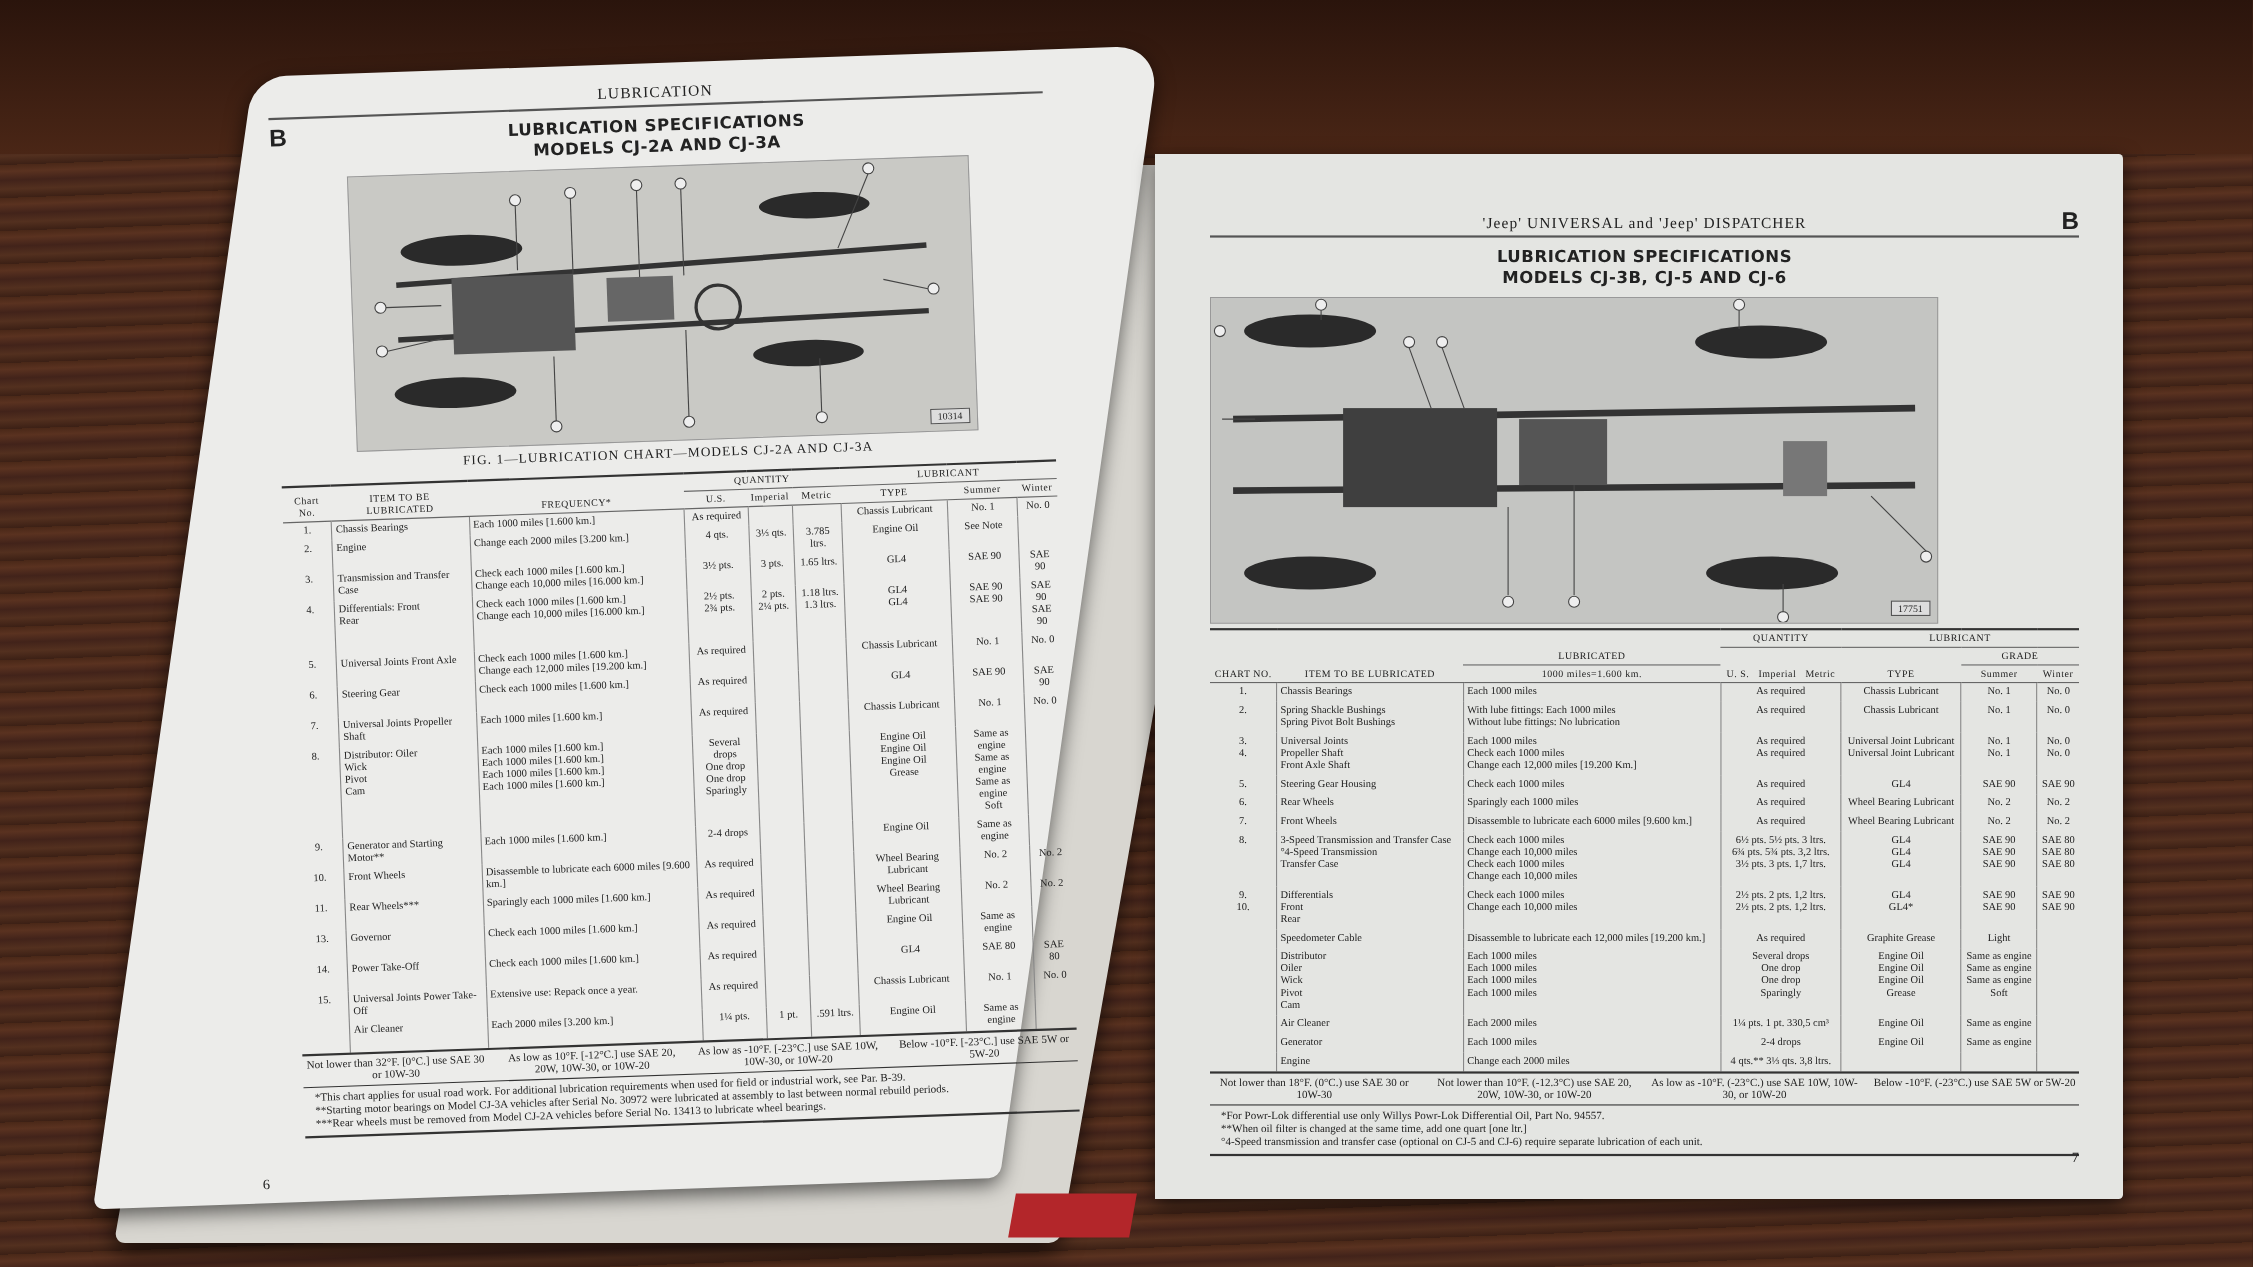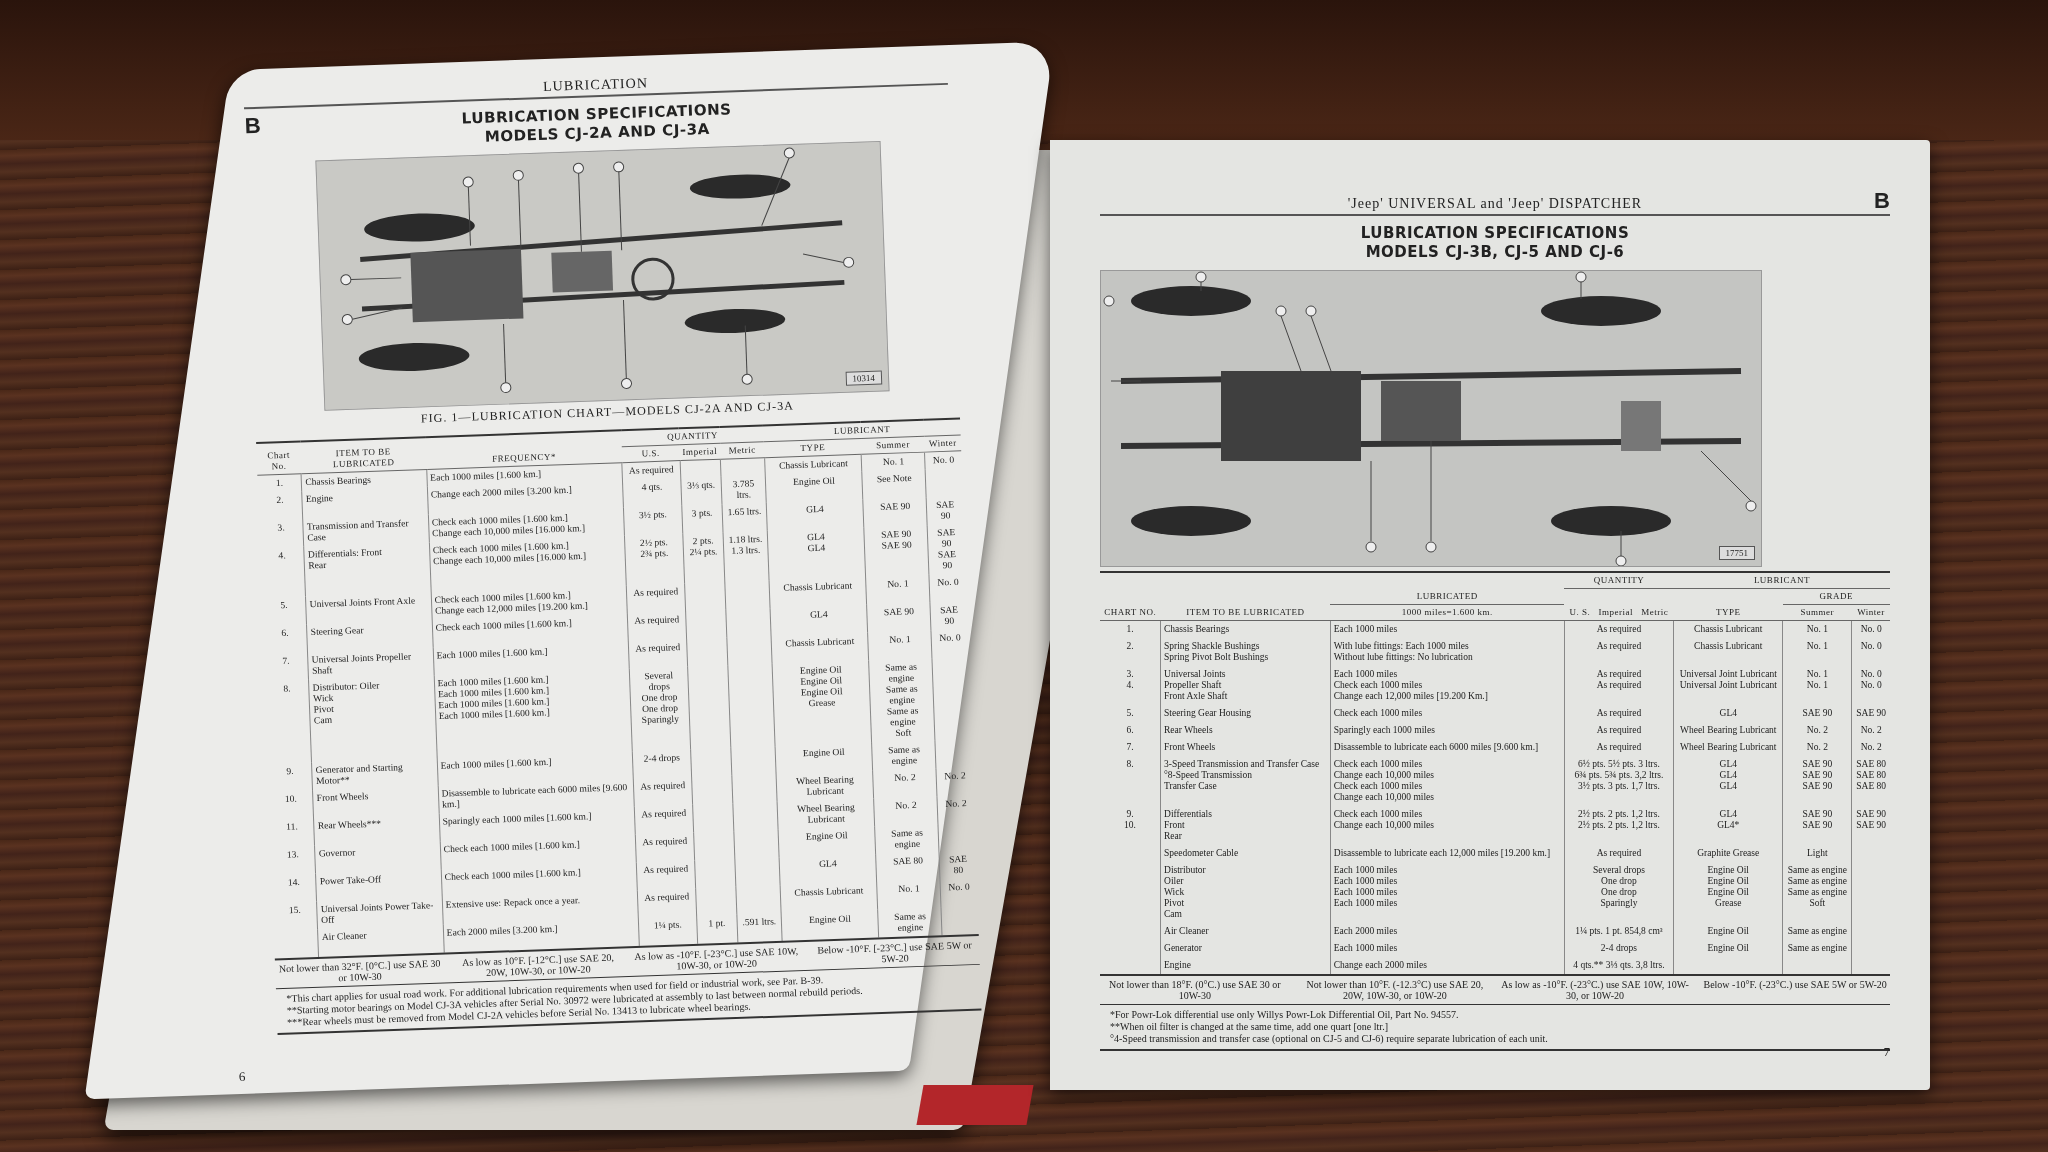--- a/index.html
+++ b/index.html
@@ -458,21 +458,21 @@
             <td class="pre ">Front Wheels</td>
             <td class="pre ">Disassemble to lubricate each 6000 miles [9.600 km.]</td>
             <td class="pre c">As required</td>
             <td class="pre c">Wheel Bearing Lubricant</td>
             <td class="pre c">No. 2</td>
             <td class="pre c">No. 2</td>
           </tr>
           <tr>
             <td class="pre ">8.</td>
             <td class="pre ">3-Speed Transmission and Transfer Case
-°8-Speed Transmission
+°4-Speed Transmission
 Transfer Case</td>
             <td class="pre ">Check each 1000 miles
 Change each 10,000 miles
 Check each 1000 miles
 Change each 10,000 miles</td>
             <td class="pre c">6½ pts.  5½ pts.  3 ltrs.
 6¾ pts.  5¾ pts.  3,2 ltrs.
 3½ pts.  3 pts.  1,7 ltrs.</td>
             <td class="pre c">GL4
 GL4
@@ -532,21 +532,21 @@
             <td class="pre c">Same as engine
 Same as engine
 Same as engine
 Soft</td>
             <td class="pre c"></td>
           </tr>
           <tr>
             <td class="pre "></td>
             <td class="pre ">Air Cleaner</td>
             <td class="pre ">Each 2000 miles</td>
-            <td class="pre c">1¼ pts.  1 pt.  854,8 cm³</td>
+            <td class="pre c">1¼ pts.  1 pt.  330,5 cm³</td>
             <td class="pre c">Engine Oil</td>
             <td class="pre c">Same as engine</td>
             <td class="pre c"></td>
           </tr>
           <tr>
             <td class="pre "></td>
             <td class="pre ">Generator</td>
             <td class="pre ">Each 1000 miles</td>
             <td class="pre c">2-4 drops</td>
             <td class="pre c">Engine Oil</td>

